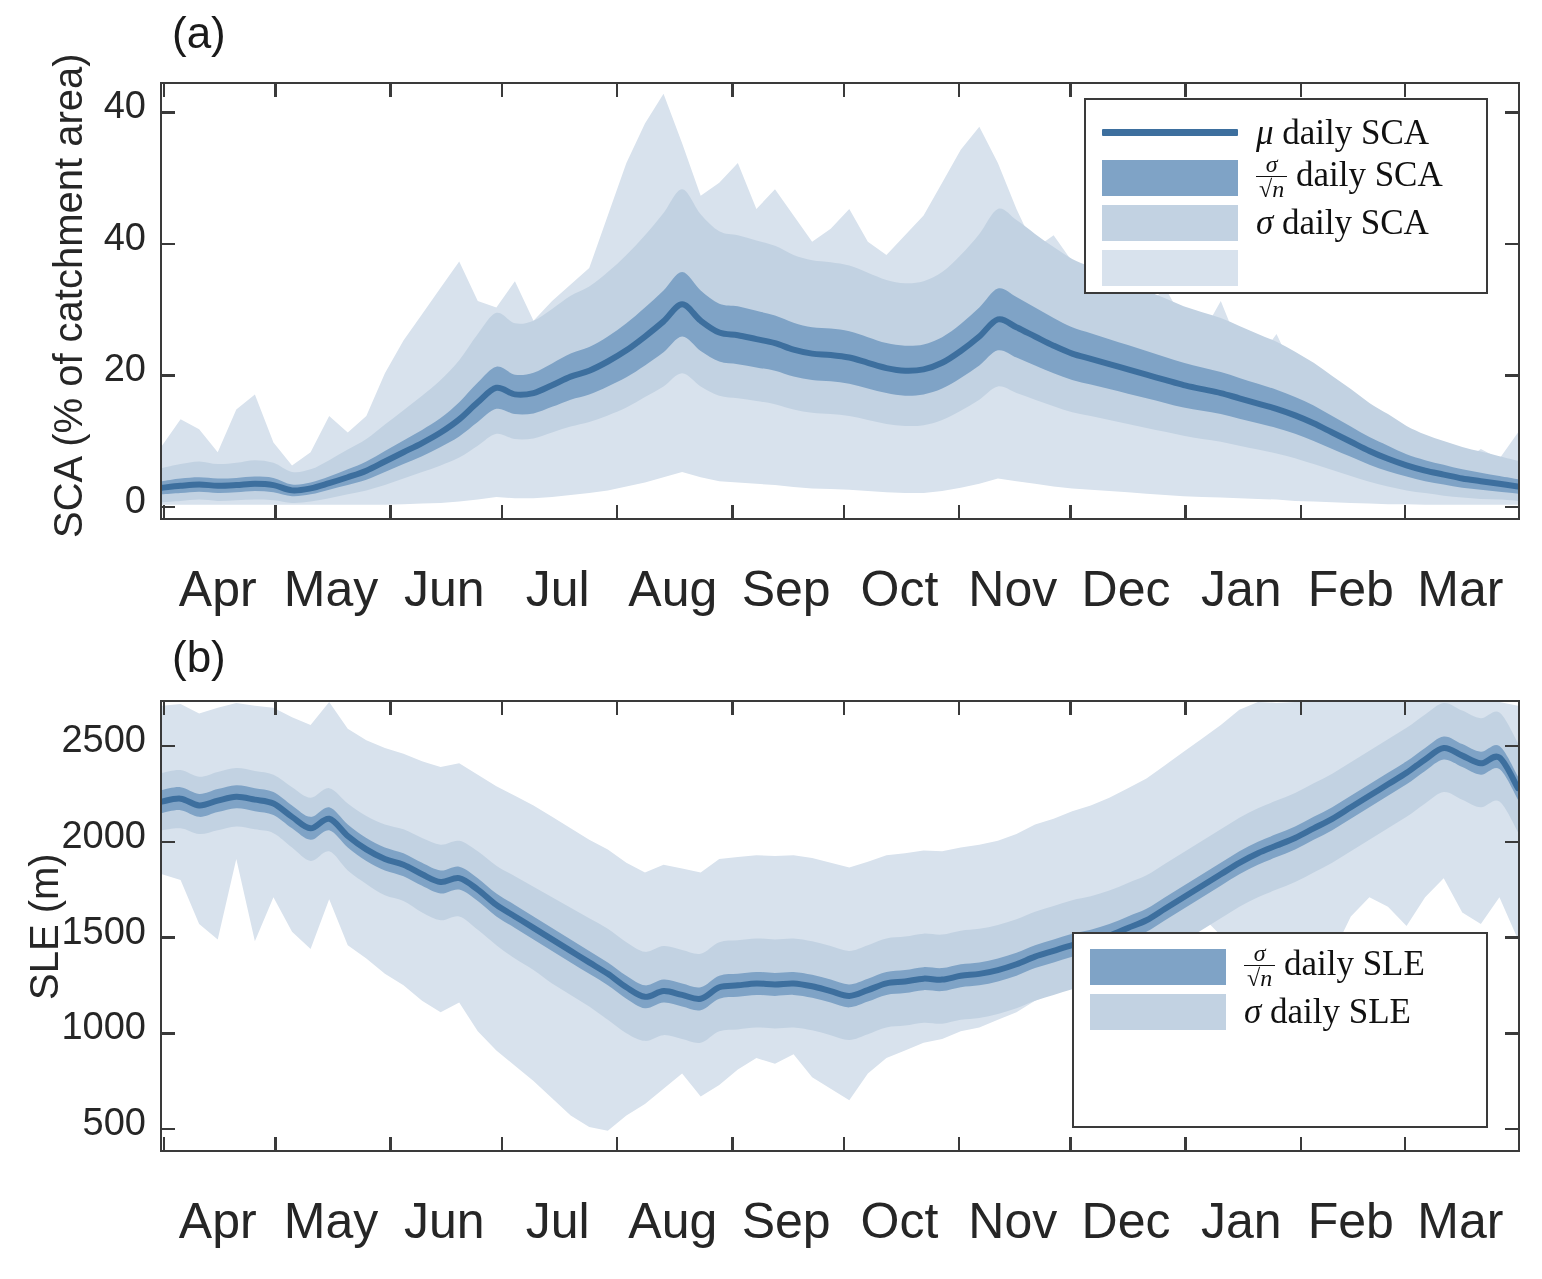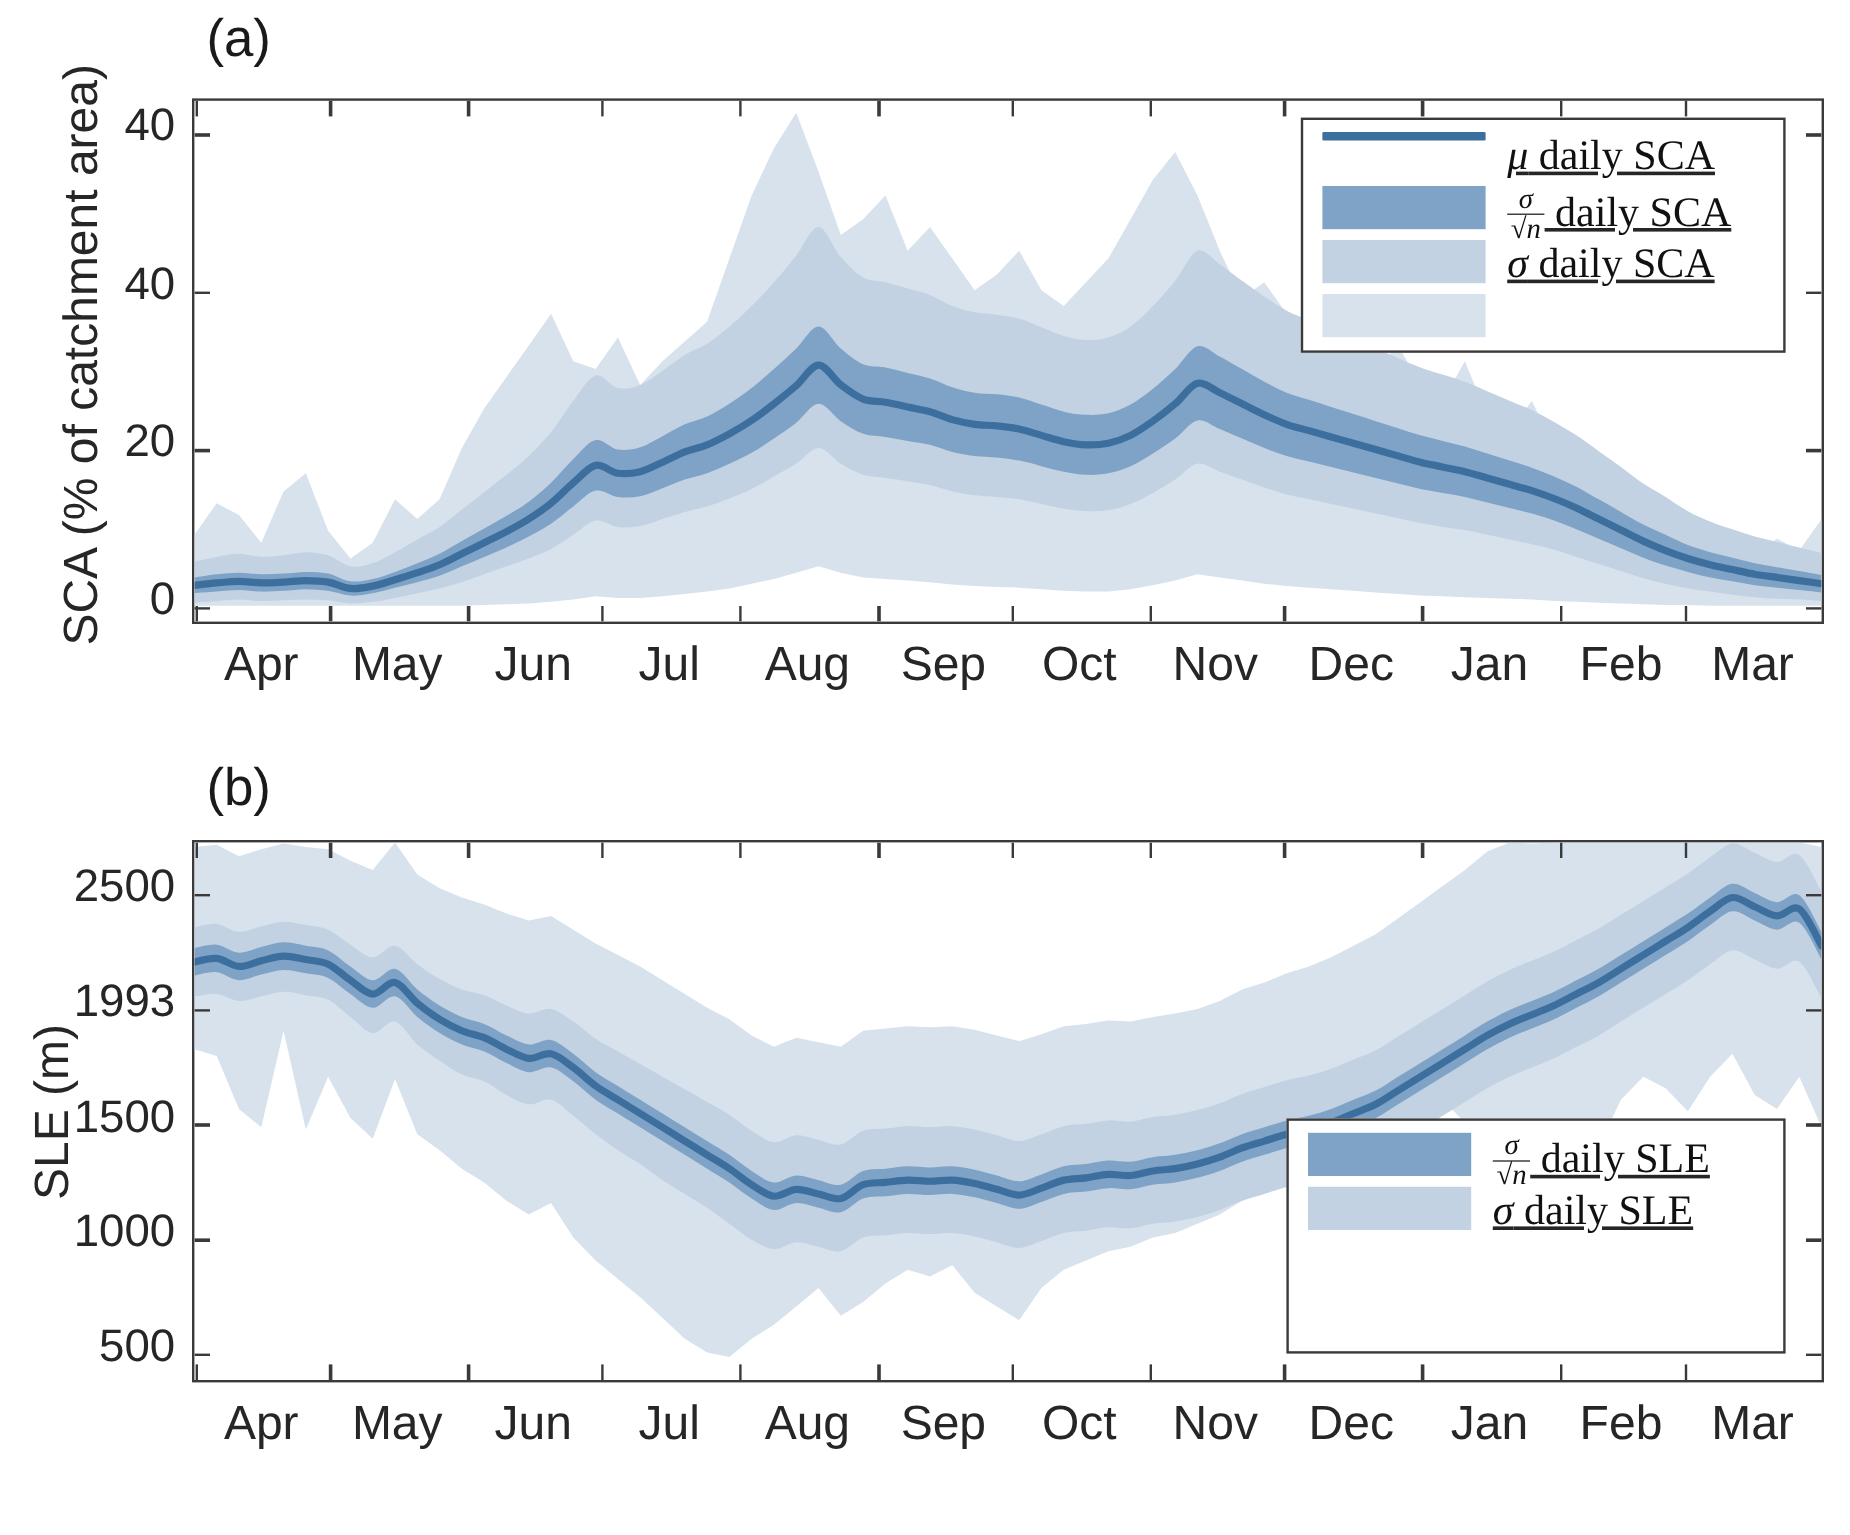--- a/index.html
+++ b/index.html
@@ -7,31 +7,31 @@
   .figure{position:relative;width:1542px;height:1279px;}
 
   .panel-tag{position:absolute;font-size:44px;color:#1a1a1a;font-family:"Liberation Sans",sans-serif;letter-spacing:0px;}
 
   .axes{position:absolute;box-sizing:border-box;border:2.5px solid #3a3a3a;background:#fff;overflow:hidden;}
 
   .ylabel{position:absolute;font-size:40px;color:#262626;white-space:nowrap;transform-origin:0 0;transform:rotate(-90deg);font-family:"Liberation Sans",sans-serif;}
   .xlabel{position:absolute;font-size:40px;color:#262626;font-family:"Liberation Sans",sans-serif;text-align:center;}
 
   .ytick-label{position:absolute;font-size:38px;color:#262626;text-align:right;white-space:nowrap;font-family:"Liberation Sans",sans-serif;}
-  .xtick-label{position:absolute;font-size:40px;color:#262626;text-align:center;white-space:nowrap;font-family:"Liberation Sans",sans-serif;}
+  .xtick-label{position:absolute;font-size:50px;color:#262626;text-align:center;white-space:nowrap;font-family:"Liberation Sans",sans-serif;margin-top:28px;}
 
   .tick{position:absolute;background:#3a3a3a;}
   .tick-y{width:13px;height:2.5px;left:0;}
   .tick-x{height:13px;width:2.5px;bottom:0;}
   .tick-x-top{height:13px;width:2.5px;top:0;}
   .tick-y-right{width:13px;height:2.5px;right:0;}
 
   .legend{position:absolute;box-sizing:border-box;border:2.5px solid #3a3a3a;background:#ffffff;
           font-family:"Liberation Serif",serif;z-index:40;}
-  .legend-row{display:flex;align-items:flex-start;text-decoration:underline;}
+  .legend-row{display:flex;align-items:center;}
   .legend-key{flex:0 0 auto;}
   .legend-line{height:7px;border-radius:1px;}
   .legend-patch{}
   .legend-text{font-size:35px;color:#111;white-space:nowrap;font-family:"Liberation Serif",serif;padding-left:18px;}
   .legend-text i{font-style:italic;}
   .frac{display:inline-block;vertical-align:middle;text-align:center;font-size:24px;line-height:1.02;position:relative;top:-1px;}
   .frac .num{display:block;padding:0 3px;font-style:italic;}
   .frac .den{display:block;border-top:1.6px solid #111;padding:0 3px;font-style:italic;}
   .rad{font-style:normal;}
 
@@ -135,21 +135,21 @@
     </div>
 
   <div class="panel-tag" style="left:172px;top:632px;">(b)</div>
 
   <div class="ylabel" style="left:22px;top:1000px;">SLE (m)</div>
 
   <div id="ytick-b">
       <div class="ytick-label" style="left: 10px; width: 136px; top: 1101.03px;">500</div>
       <div class="ytick-label" style="left: 10px; width: 136px; top: 1005.3px;">1000</div>
       <div class="ytick-label" style="left: 10px; width: 136px; top: 909.573px;">1500</div>
-      <div class="ytick-label" style="left: 10px; width: 136px; top: 813.846px;">1993</div>
+      <div class="ytick-label" style="left: 10px; width: 136px; top: 813.846px;">2000</div>
       <div class="ytick-label" style="left: 10px; width: 136px; top: 718.12px;">2500</div>
     </div>
   <div id="xtick-b">
       <div class="xtick-label" style="left: 147.726px; width: 140px; top: 1164px;">Apr</div>
       <div class="xtick-label" style="left: 261.036px; width: 140px; top: 1164px;">May</div>
       <div class="xtick-label" style="left: 374.345px; width: 140px; top: 1164px;">Jun</div>
       <div class="xtick-label" style="left: 487.655px; width: 140px; top: 1164px;">Jul</div>
       <div class="xtick-label" style="left: 602.822px; width: 140px; top: 1164px;">Aug</div>
       <div class="xtick-label" style="left: 716.132px; width: 140px; top: 1164px;">Sep</div>
       <div class="xtick-label" style="left: 829.441px; width: 140px; top: 1164px;">Oct</div>

